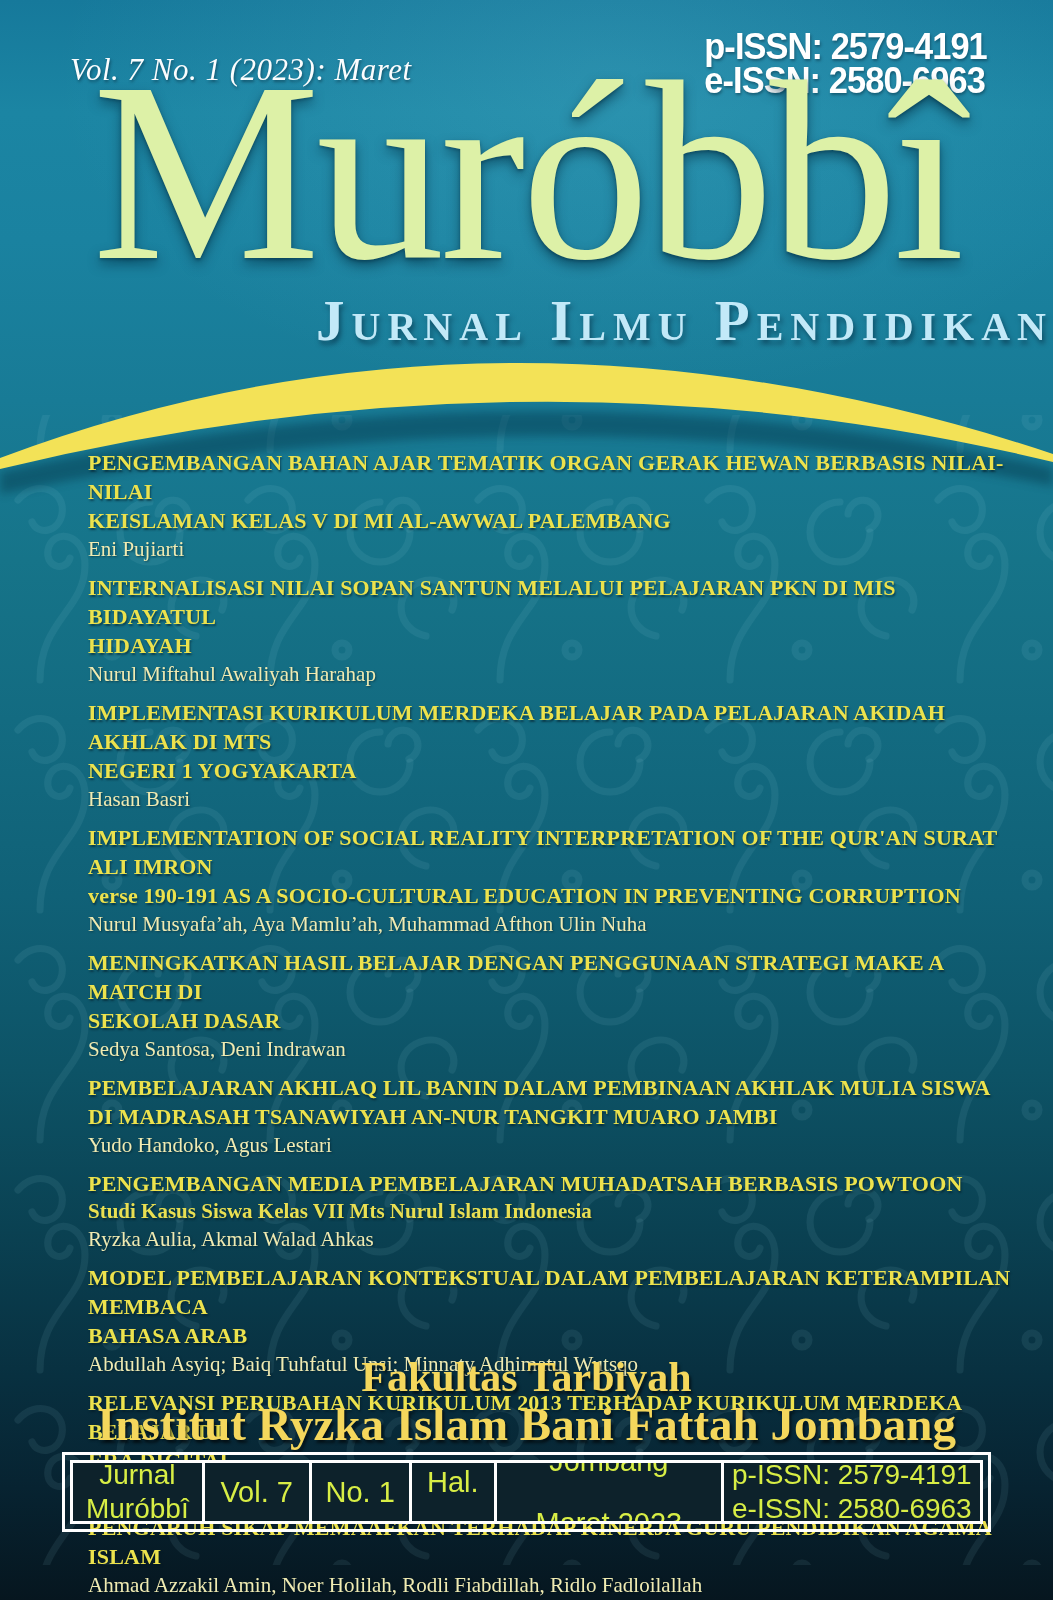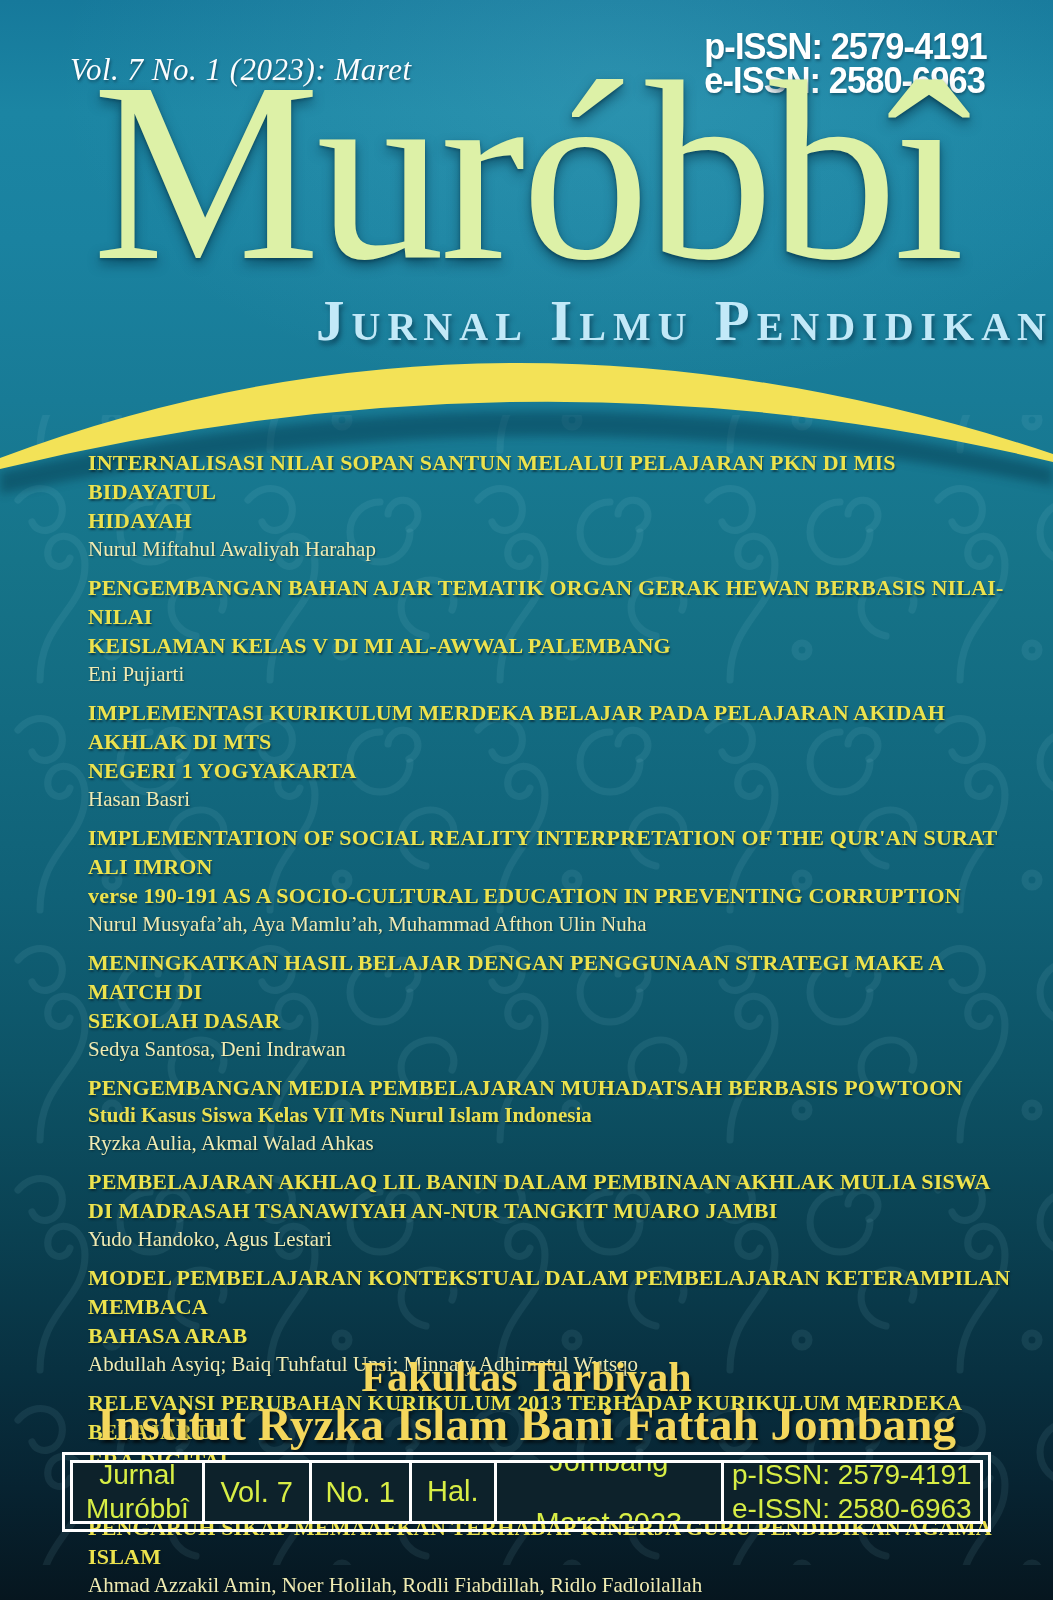--- a/index.html
+++ b/index.html
@@ -74,21 +74,21 @@
   }
   .cell{
     border:3px solid #ffffff;background:#0d222b;box-sizing:border-box;
     display:flex;flex-direction:column;justify-content:center;align-items:center;
     font-size:29px;line-height:34px;text-align:center;overflow:hidden;
   }
   .cell + .cell{margin-left:-3px;}
   .cell.c-journal{flex:14.2 0 0;font-size:28px;}
   .cell.c-vol{flex:11.5 0 0;}
   .cell.c-no{flex:10.7 0 0;}
-  .cell.c-hal{flex:9.1 0 0;justify-content:flex-start;padding-top:11px;}
+  .cell.c-hal{flex:9.1 0 0;justify-content:flex-start;padding-top:2px;}
   .cell.c-place{flex:24.7 0 0;gap:28px;}
   .cell.c-issn{flex:28.3 0 0;font-size:28px;}
 </style>
 </head>
 <body>
 
 <div class="cover">
 
   <svg class="layer" width="1053" height="1600" viewBox="0 0 1053 1600">
     <defs>
@@ -120,59 +120,59 @@
         <feGaussianBlur stdDeviation="5"></feGaussianBlur>
       </filter>
     </defs>
     <path d="M0,472 Q540,352 1053,468 L1053,486 Q540,382 0,494 Z" fill="#062c3c" opacity="0.38" filter="url(#arcblur)"></path>
     <path d="M0,458 Q500,270 1053,454 L1053,462 Q540,338 0,469 Z" fill="#f3e257"></path>
   </svg>
 
   <div class="articles">
 
     <div class="article">
+      <div class="article-title">PENGEMBANGAN BAHAN AJAR TEMATIK ORGAN GERAK HEWAN BERBASIS NILAI-NILAI
+KEISLAMAN KELAS V DI MI AL-AWWAL PALEMBANG</div>
+      <div class="article-authors">Eni Pujiarti</div>
+    </div>
+
+    <div class="article">
       <div class="article-title">INTERNALISASI NILAI SOPAN SANTUN MELALUI PELAJARAN PKN DI MIS BIDAYATUL
 HIDAYAH</div>
       <div class="article-authors">Nurul Miftahul Awaliyah Harahap</div>
     </div>
 
     <div class="article">
-      <div class="article-title">PENGEMBANGAN BAHAN AJAR TEMATIK ORGAN GERAK HEWAN BERBASIS NILAI-NILAI
-KEISLAMAN KELAS V DI MI AL-AWWAL PALEMBANG</div>
-      <div class="article-authors">Eni Pujiarti</div>
-    </div>
-
-    <div class="article">
       <div class="article-title">IMPLEMENTASI KURIKULUM MERDEKA BELAJAR PADA PELAJARAN AKIDAH AKHLAK DI MTS
 NEGERI 1 YOGYAKARTA</div>
       <div class="article-authors">Hasan Basri</div>
     </div>
 
     <div class="article">
       <div class="article-title">IMPLEMENTATION OF SOCIAL REALITY INTERPRETATION OF THE QUR'AN SURAT ALI IMRON
 verse 190-191 AS A SOCIO-CULTURAL EDUCATION IN PREVENTING CORRUPTION</div>
       <div class="article-authors">Nurul Musyafa’ah, Aya Mamlu’ah, Muhammad Afthon Ulin Nuha</div>
     </div>
 
     <div class="article">
       <div class="article-title">MENINGKATKAN HASIL BELAJAR DENGAN PENGGUNAAN STRATEGI MAKE A MATCH DI
 SEKOLAH DASAR</div>
       <div class="article-authors">Sedya Santosa, Deni Indrawan</div>
     </div>
 
     <div class="article">
+      <div class="article-title">PEMBELAJARAN AKHLAQ LIL BANIN DALAM PEMBINAAN AKHLAK MULIA SISWA
+DI MADRASAH TSANAWIYAH AN-NUR TANGKIT MUARO JAMBI</div>
+      <div class="article-authors">Yudo Handoko, Agus Lestari</div>
+    </div>
+
+    <div class="article">
       <div class="article-title">PENGEMBANGAN MEDIA PEMBELAJARAN MUHADATSAH BERBASIS POWTOON</div>
       <div class="article-subtitle">Studi Kasus Siswa Kelas VII Mts Nurul Islam Indonesia</div>
       <div class="article-authors">Ryzka Aulia, Akmal Walad Ahkas</div>
-    </div>
-
-    <div class="article">
-      <div class="article-title">PEMBELAJARAN AKHLAQ LIL BANIN DALAM PEMBINAAN AKHLAK MULIA SISWA
-DI MADRASAH TSANAWIYAH AN-NUR TANGKIT MUARO JAMBI</div>
-      <div class="article-authors">Yudo Handoko, Agus Lestari</div>
     </div>
 
     <div class="article">
       <div class="article-title">MODEL PEMBELAJARAN KONTEKSTUAL DALAM PEMBELAJARAN KETERAMPILAN MEMBACA
 BAHASA ARAB</div>
       <div class="article-authors">Abdullah Asyiq; Baiq Tuhfatul Unsi; Minnaty Adhimatul Wutsqo</div>
     </div>
 
     <div class="article">
       <div class="article-title">RELEVANSI PERUBAHAN KURIKULUM 2013 TERHADAP KURIKULUM MERDEKA BELAJAR DI

